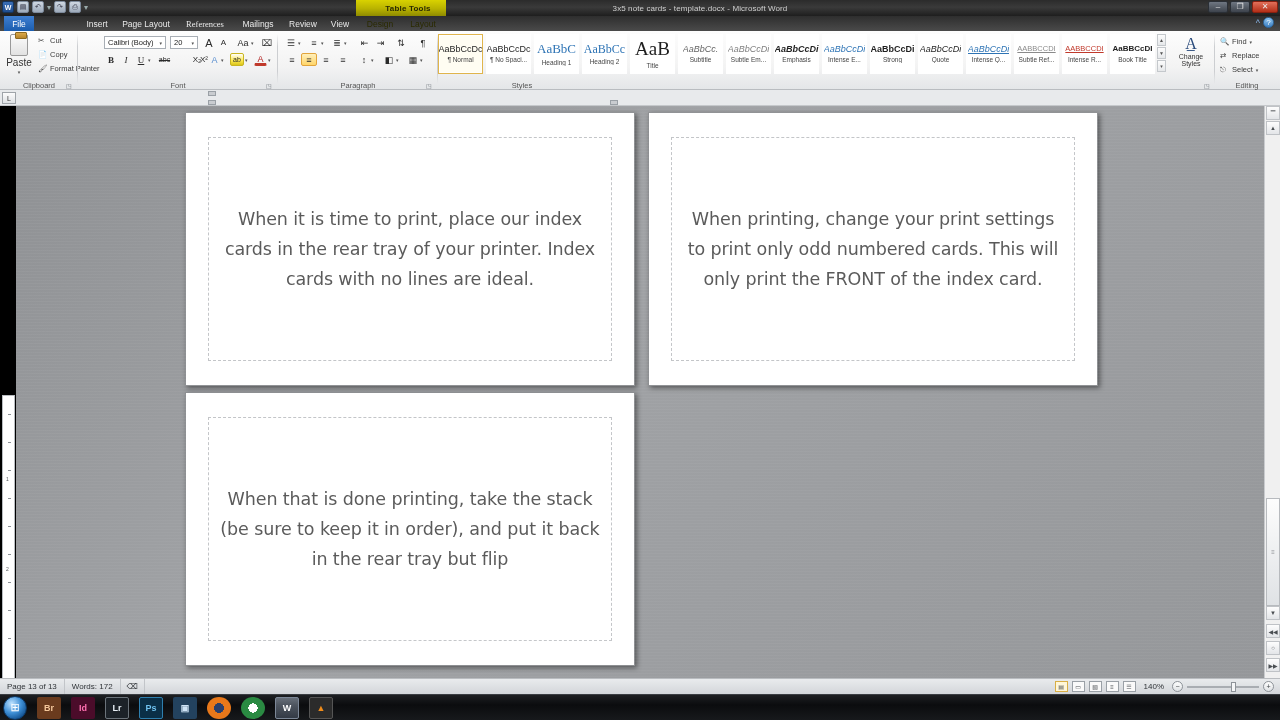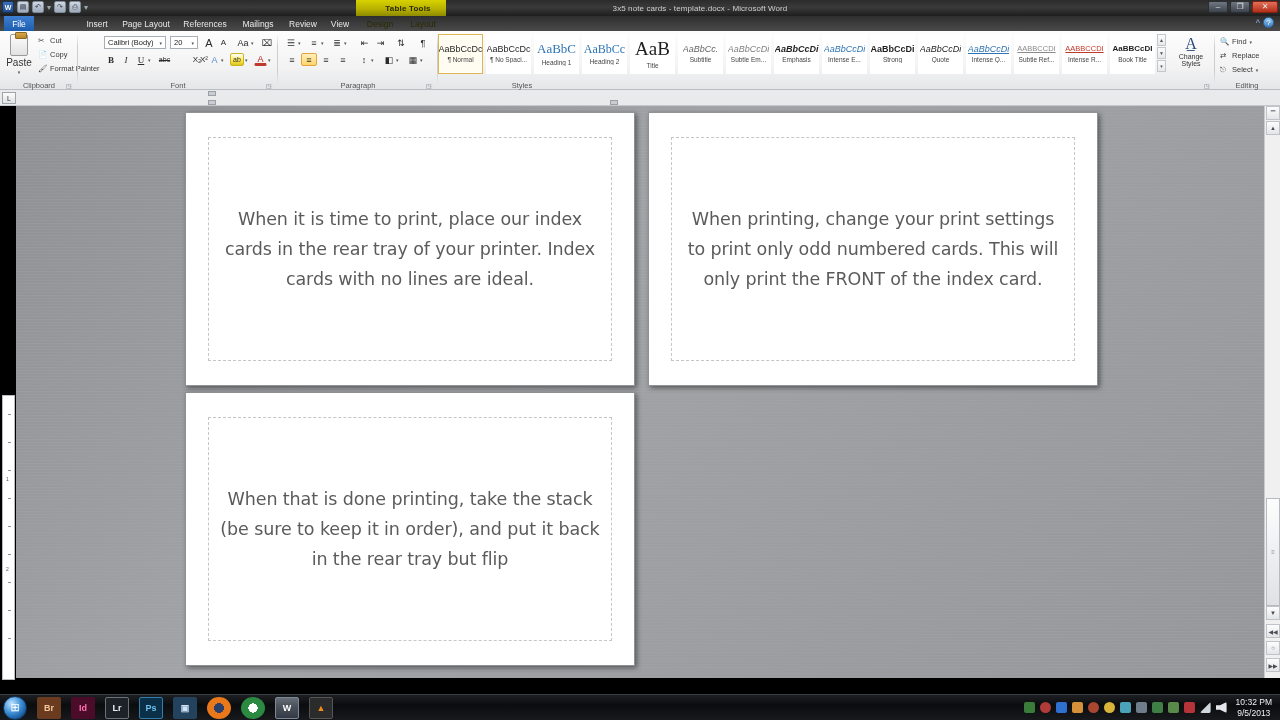--- a/index.html
+++ b/index.html
@@ -291,21 +291,21 @@
       <div class="wc">❐</div>
       <div class="wc close">✕</div>
     </div>
   </div>
 
   <div class="tabstrip">
     <div class="tab file" style="left:4px;width:30px;">File</div>
     <div class="tab active" style="left:38px;width:40px;">Home</div>
     <div class="tab" style="left:80px;width:34px;">Insert</div>
     <div class="tab" style="left:116px;width:60px;">Page Layout</div>
-    <div class="tab" style="left:178px;width:54px;">References</div>
+    <div class="tab" style="left:178px;width:54px;font-family:Liberation Serif, serif;">References</div>
     <div class="tab" style="left:234px;width:48px;">Mailings</div>
     <div class="tab" style="left:284px;width:38px;">Review</div>
     <div class="tab" style="left:324px;width:32px;">View</div>
     <div class="tab ctx" style="left:360px;width:40px;">Design</div>
     <div class="tab ctx" style="left:402px;width:42px;">Layout</div>
   </div>
 
   <div class="helpbtn">
     <span>^</span>
     <span class="helpcircle">?</span>
@@ -557,50 +557,51 @@
   <div class="vscroll">
     <div class="sb-btn" style="top:0px;">▔</div>
     <div class="sb-btn" style="top:15px;">▲</div>
     <div class="sb-thumb" style="top:392px;height:108px;">≡</div>
     <div class="sb-btn" style="top:500px;">▼</div>
     <div class="sb-btn" style="top:518px;">◀◀</div>
     <div class="sb-btn" style="top:535px;">○</div>
     <div class="sb-btn" style="top:552px;">▶▶</div>
   </div>
 
+  <div class="statusbar">
+    <span class="sb-item">Page 13 of 13</span>
+    <span class="sb-item">Words: 172</span>
+    <span class="sb-item" style="padding:0 6px;">⌫</span>
+
+    <span class="sb-right">
+      <span class="viewbtn sel">▤</span>
+      <span class="viewbtn">▭</span>
+      <span class="viewbtn">▧</span>
+      <span class="viewbtn">≡</span>
+      <span class="viewbtn">☰</span>
+      <span style="padding:0 4px;">140%</span>
+      <span class="zs-btn">−</span>
+      <span class="zoomslider">
+        <span class="zs-track"></span>
+        <span class="zs-knob"></span>
+      </span>
+      <span class="zs-btn">+</span>
+    </span>
+  </div>
 
   <div class="taskbar">
     <div class="startorb">
       <span style="color:#fff;font-size:11px;">⊞</span>
     </div>
 
     <div class="tb-ico" style="background:#6a3b1e;color:#f4c79b;">Br</div>
     <div class="tb-ico" style="background:#4b0c2a;color:#ff6fb0;">Id</div>
     <div class="tb-ico" style="background:#1c2228;color:#e8eef4;border:1px solid #6b737a;">Lr</div>
     <div class="tb-ico" style="background:#0a2f47;color:#6fc2ef;border:1px solid #2e7fae;">Ps</div>
     <div class="tb-ico" style="background:#23425e;color:#cfe4f6;">▣</div>
     <div class="tb-ico" style="background:radial-gradient(circle at 50% 50%, #2a3f6b 0 30%, #e8781a 31% 100%);color:transparent;border-radius:50%;">◉</div>
     <div class="tb-ico" style="background:radial-gradient(circle at 50% 50%, #ffffff 0 28%, #2a8a42 29% 100%);color:transparent;border-radius:50%;">◉</div>
     <div class="tb-ico active" style="color:#fff;">W</div>
     <div class="tb-ico" style="background:#2b2b2b;color:#f08c1a;border:1px solid #555;">▲</div>
 
-    <div class="tray">
-      <span class="tray-ico" style="background:#3a7d3a;"></span>
-      <span class="tray-ico" style="background:#b03b3b;border-radius:50%;"></span>
-      <span class="tray-ico" style="background:#2f6fd0;"></span>
-      <span class="tray-ico" style="background:#d4913a;"></span>
-      <span class="tray-ico" style="background:#a8462f;border-radius:50%;"></span>
-      <span class="tray-ico" style="background:#d8b43a;border-radius:50%;"></span>
-      <span class="tray-ico" style="background:#4aa3b8;"></span>
-      <span class="tray-ico" style="background:#6f7d8a;"></span>
-      <span class="tray-ico" style="background:#3f7f45;"></span>
-      <span class="tray-ico" style="background:#5a8a4a;"></span>
-      <span class="tray-ico" style="background:#b5343a;"></span>
-      <span class="tray-ico" style="background:linear-gradient(to top,#cfd6dd 0 100%);clip-path:polygon(0 100%,100% 0,100% 100%);"></span>
-      <span class="tray-ico" style="background:#e3e7eb;clip-path:polygon(0 30%,40% 30%,100% 0,100% 100%,40% 70%,0 70%);"></span>
-      <span class="clock">
-        <span style="display:block;">10:32 PM</span>
-        <span style="display:block;">9/5/2013</span>
-      </span>
-    </div>
   </div>
 
 </div>
 
 </body></html>

